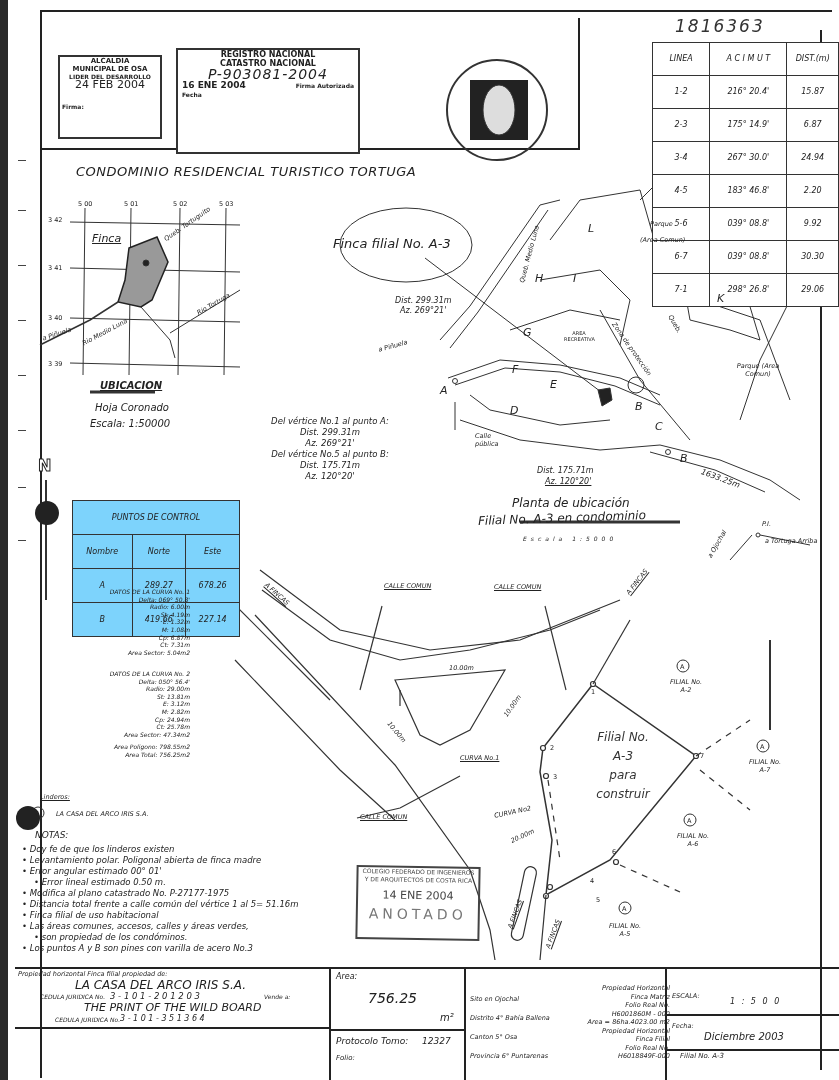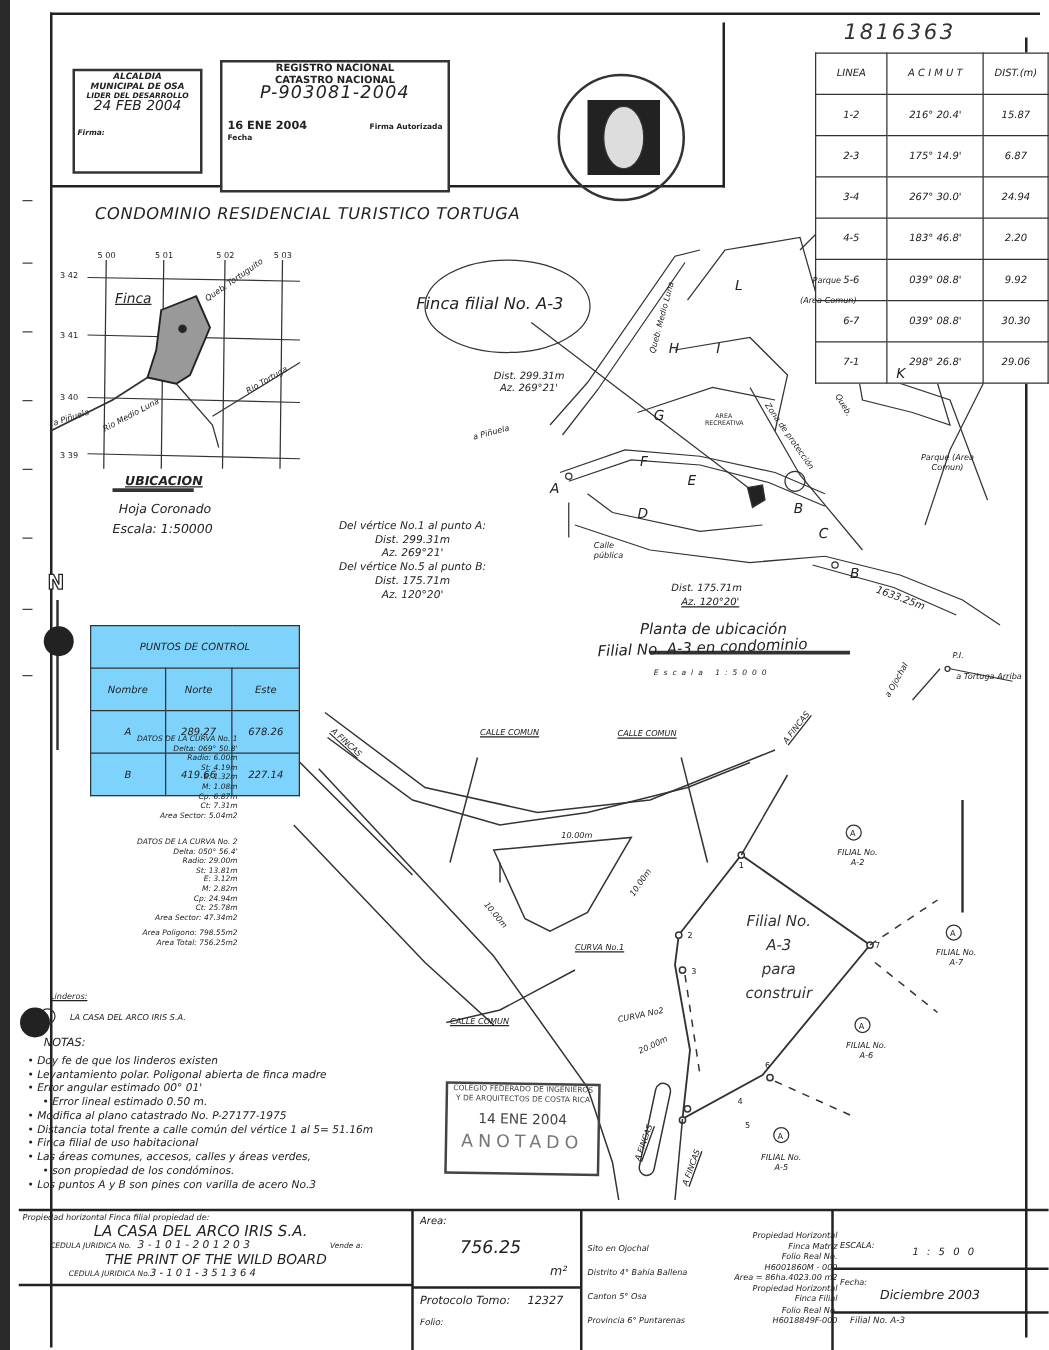--- a/index.html
+++ b/index.html
@@ -30,33 +30,33 @@
 <div class="tick" style="top:487px"></div>
 <div class="tick" style="top:540px"></div>
 
 <div class="frame" style="left:40px;top:10px;width:790px;height:1066px;border-right:none;border-bottom:none;"></div>
 <div class="abs" style="left:40px;top:148px;width:540px;height:2px;background:#222;"></div>
 <div class="abs" style="left:578px;top:18px;width:2px;height:132px;background:#222;"></div>
 <div class="abs" style="left:820px;top:30px;width:2px;height:1040px;background:#222;"></div>
 
 <div class="abs it" style="left:675px;top:16px;font-size:17px;letter-spacing:2px;color:#333;">1816363</div>
 
-<div class="stamp" style="left:58px;top:55px;width:100px;height:80px;font-size:7px;line-height:8px;font-style:italic;">
+<div class="stamp" style="left:58px;top:55px;width:100px;height:80px;font-size:7px;line-height:8px;">
   <div>ALCALDIA</div>
   <div>MUNICIPAL DE OSA</div>
   <div style="font-size:6px">LIDER DEL DESARROLLO</div>
   <div style="font-size:11px;margin-top:0;font-weight:normal">24 FEB 2004</div>
   <div style="text-align:left;margin-top:14px;font-size:6px;padding-left:2px">Firma:</div>
 </div>
 
 <div class="stamp" style="left:176px;top:48px;width:180px;height:102px;font-size:7px;line-height:9px;">
   <div style="font-size:8px">REGISTRO NACIONAL</div>
   <div style="font-size:8px">CATASTRO NACIONAL</div>
   <div class="it" style="font-size:14px;font-weight:normal;letter-spacing:1px;margin-top:2px">P-903081-2004</div>
-  <div style="display:flex;justify-content:space-between;padding:0 4px;margin-top:18px;font-size:6px;">
+  <div style="display:flex;justify-content:space-between;padding:0 4px;margin-top:2px;font-size:6px;">
     <span style="font-size:9px">16 ENE 2004</span>
     <span>Firma Autorizada</span>
   </div>
   <div style="text-align:left;font-size:6px;padding-left:4px">Fecha</div>
 </div>
 
 <svg width="839" height="1080">
 
   <g>
     <circle cx="497" cy="110" r="50" fill="none" stroke="#333" stroke-width="2"></circle>

